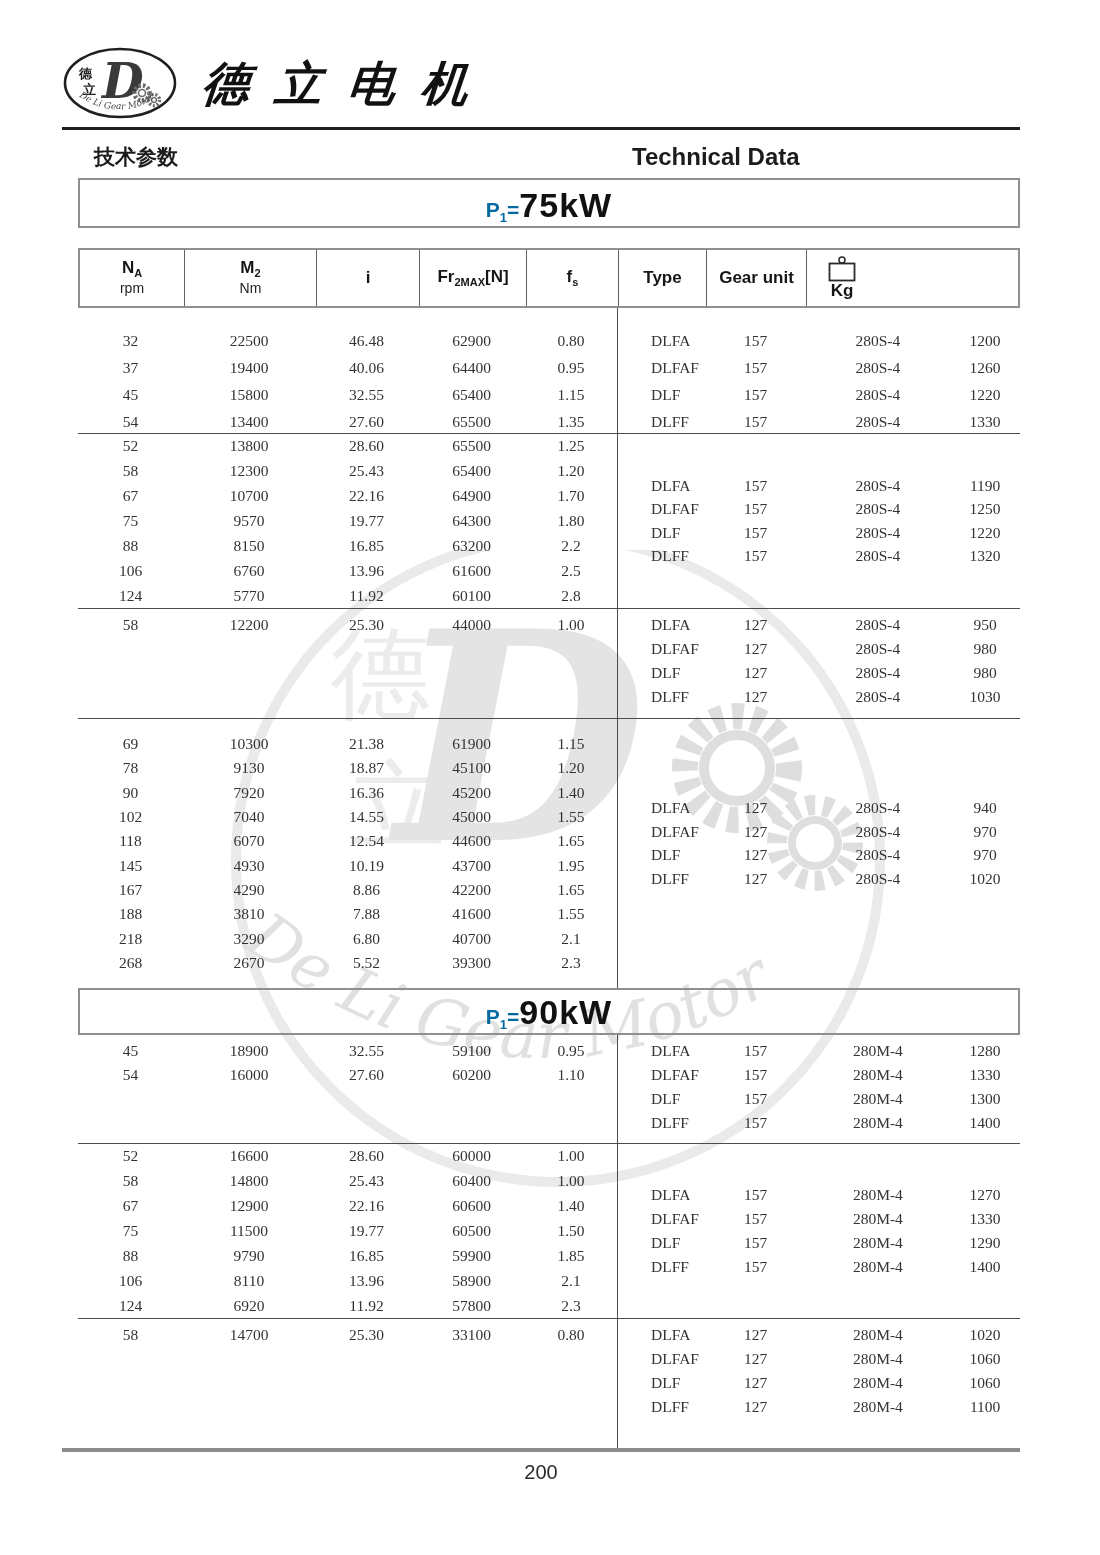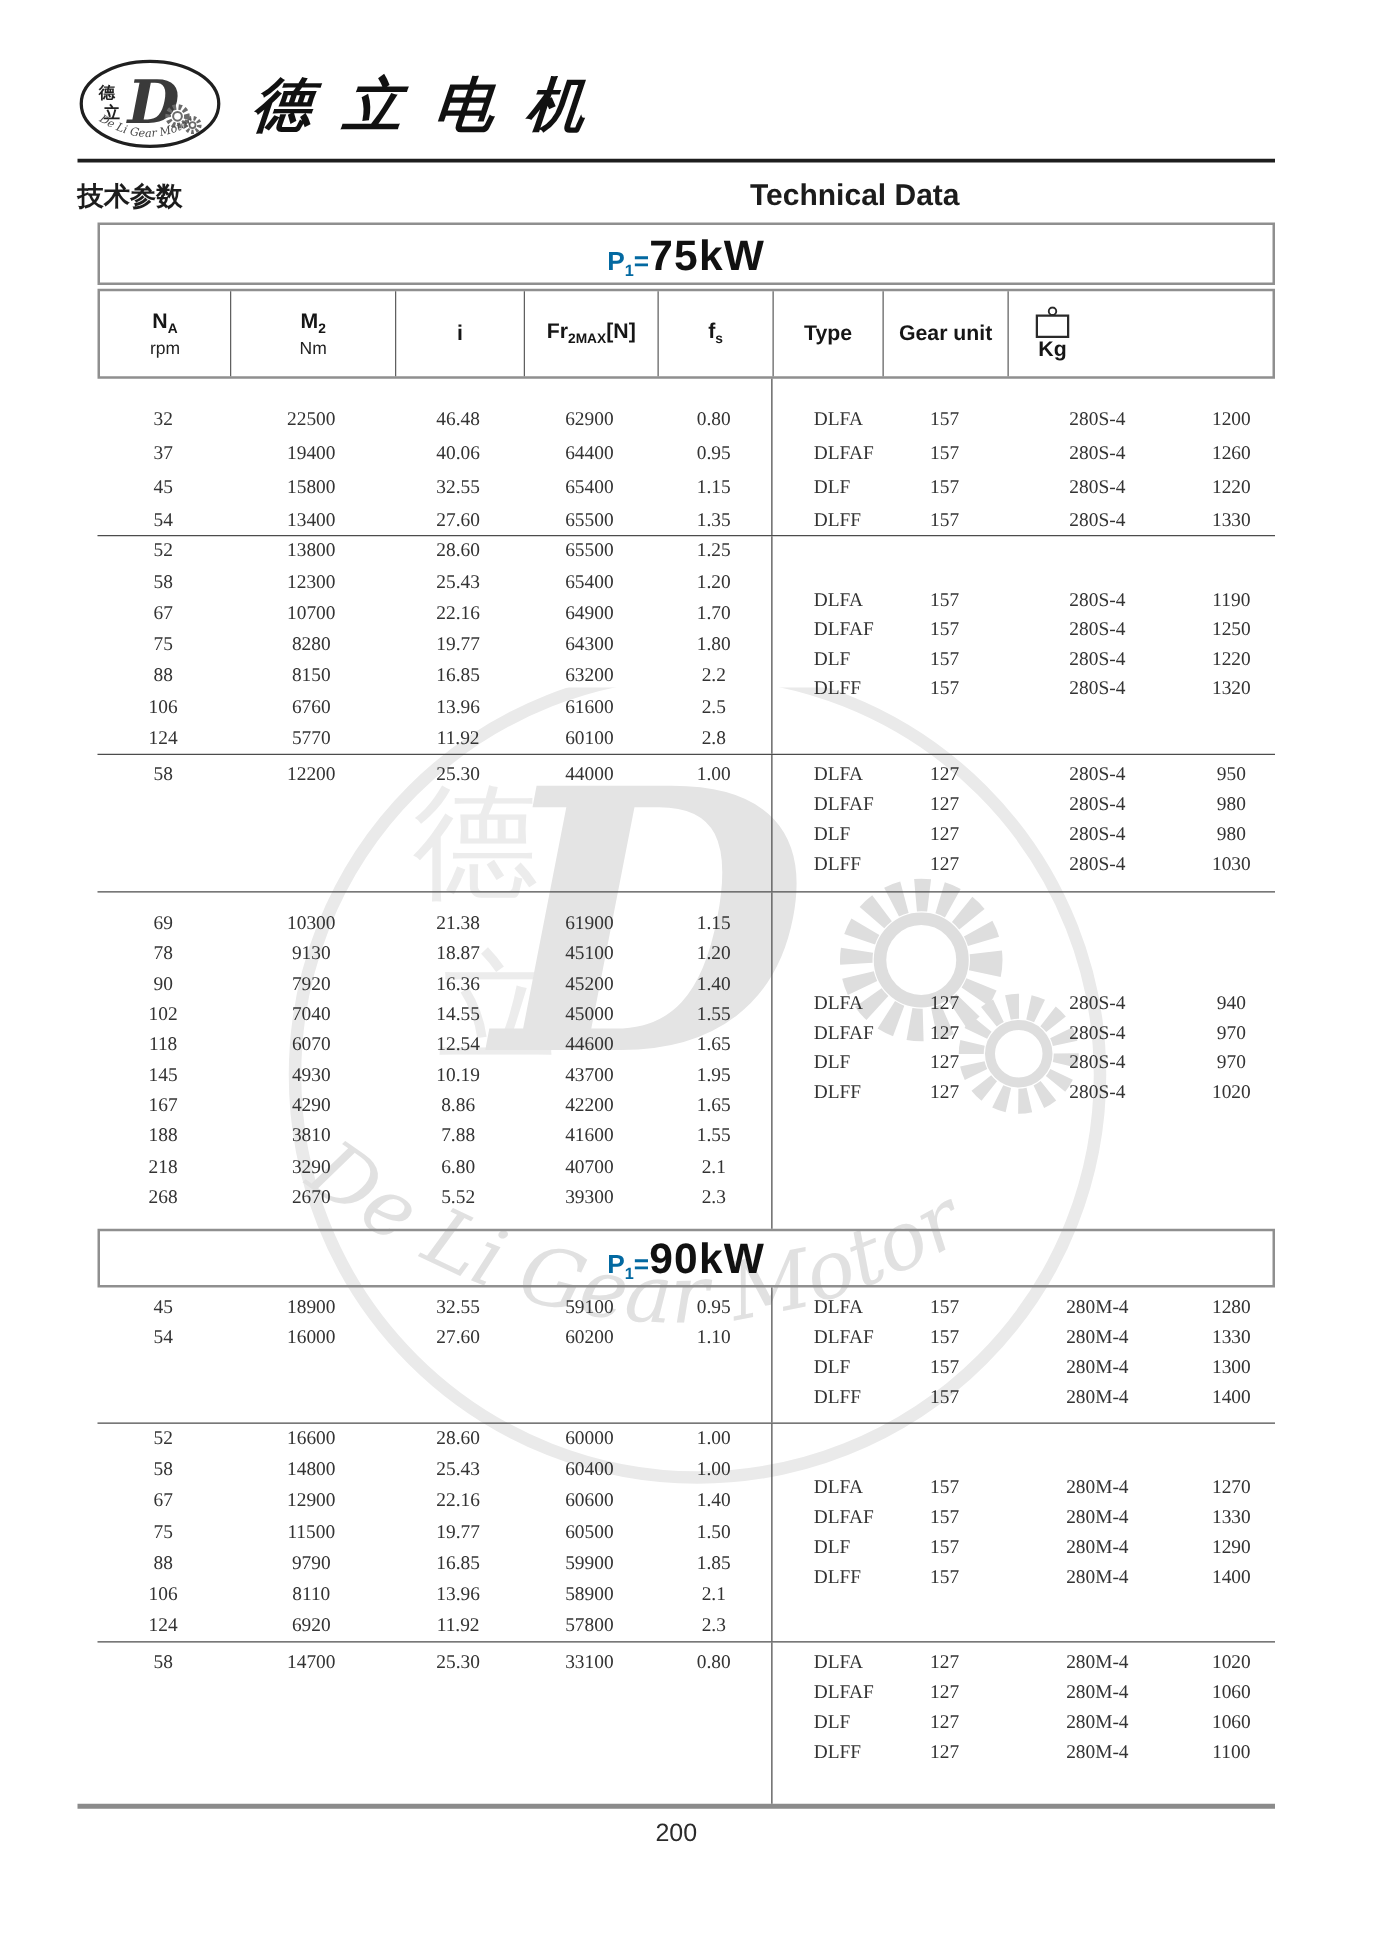--- a/index.html
+++ b/index.html
@@ -6,38 +6,38 @@
   .page{position:relative;width:1100px;height:1555px;background:#fff;overflow:hidden;
         font-family:"Liberation Sans",sans-serif;color:#2b2b2b;}
   .content{position:absolute;left:62px;top:0;width:958px;}
 
   
   .brand-row{margin-top:46px;height:76px;display:flex;align-items:center;}
   .brand-name{font-family:"DejaVu Serif",serif;font-style:italic;font-weight:bold;
               font-size:47px;letter-spacing:26px;margin-left:22px;color:#111;
               transform:skewX(-5deg);white-space:nowrap;}
   .top-rule{height:3px;background:#1e1e1e;margin-top:5px;}
-  .section-title-row{position:relative;height:30px;margin-top:13px;}
+  .section-title-row{position:relative;height:30px;margin-top:13px;margin-left:32px;}
   .heading-cn{font-size:21px;font-weight:bold;color:#1c1c1c;}
   .heading-en{position:absolute;left:538px;top:0;font-size:24px;font-weight:bold;color:#1c1c1c;}
 
   
   .table-wrap{position:relative;margin-top:5px;}
   .watermark{position:absolute;left:78px;top:372px;z-index:0;}
   .sections{position:relative;z-index:1;}
   .tbl{margin-left:16px;width:942px;}
 
   .titlebox{height:50px;border:2px solid #8f8f8f;box-sizing:border-box;background:transparent;
             display:flex;align-items:baseline;justify-content:center;padding-top:6px;}
   #sec-90 .titlebox{height:47px;padding-top:3px;}
   .tp{font-size:21px;font-weight:bold;color:#0369a1;}
   .tp sub{font-size:13px;font-weight:bold;}
   .tv{font-size:34px;font-weight:bold;color:#111;letter-spacing:1px;}
 
-  .colheader{height:72px;border:2px solid #8f8f8f;box-sizing:border-box;margin-top:3px;display:flex;}
+  .colheader{height:60px;border:2px solid #8f8f8f;box-sizing:border-box;margin-top:20px;display:flex;}
   .hcell{display:flex;flex-direction:column;align-items:center;justify-content:center;
          box-sizing:border-box;border-right:1.6px solid #606060;}
   .hcell:last-child{border-right:none;}
   .hbase{font-size:17px;font-weight:bold;line-height:1.05;color:#161616;}
   .hbase sub{font-size:11px;}
   .hunit{font-size:14px;line-height:1.15;color:#222;}
 
   .blocks .block{display:flex;box-sizing:border-box;font-family:Liberation Serif, serif;}
   .blocks .block + .block{border-top:1.6px solid #4c4c4c;}
   .bl{width:539px;display:flex;flex-direction:column;box-sizing:border-box;}
@@ -241,21 +241,21 @@
                   </div>
                   <div class="row">
                     <div class="cell c0">67</div>
                     <div class="cell c1">10700</div>
                     <div class="cell c2">22.16</div>
                     <div class="cell c3">64900</div>
                     <div class="cell c4">1.70</div>
                   </div>
                   <div class="row">
                     <div class="cell c0">75</div>
-                    <div class="cell c1">8280</div>
+                    <div class="cell c1">9570</div>
                     <div class="cell c2">19.77</div>
                     <div class="cell c3">64300</div>
                     <div class="cell c4">1.80</div>
                   </div>
                   <div class="row">
                     <div class="cell c0">88</div>
                     <div class="cell c1">8150</div>
                     <div class="cell c2">16.85</div>
                     <div class="cell c3">63200</div>
                     <div class="cell c4">2.2</div>

